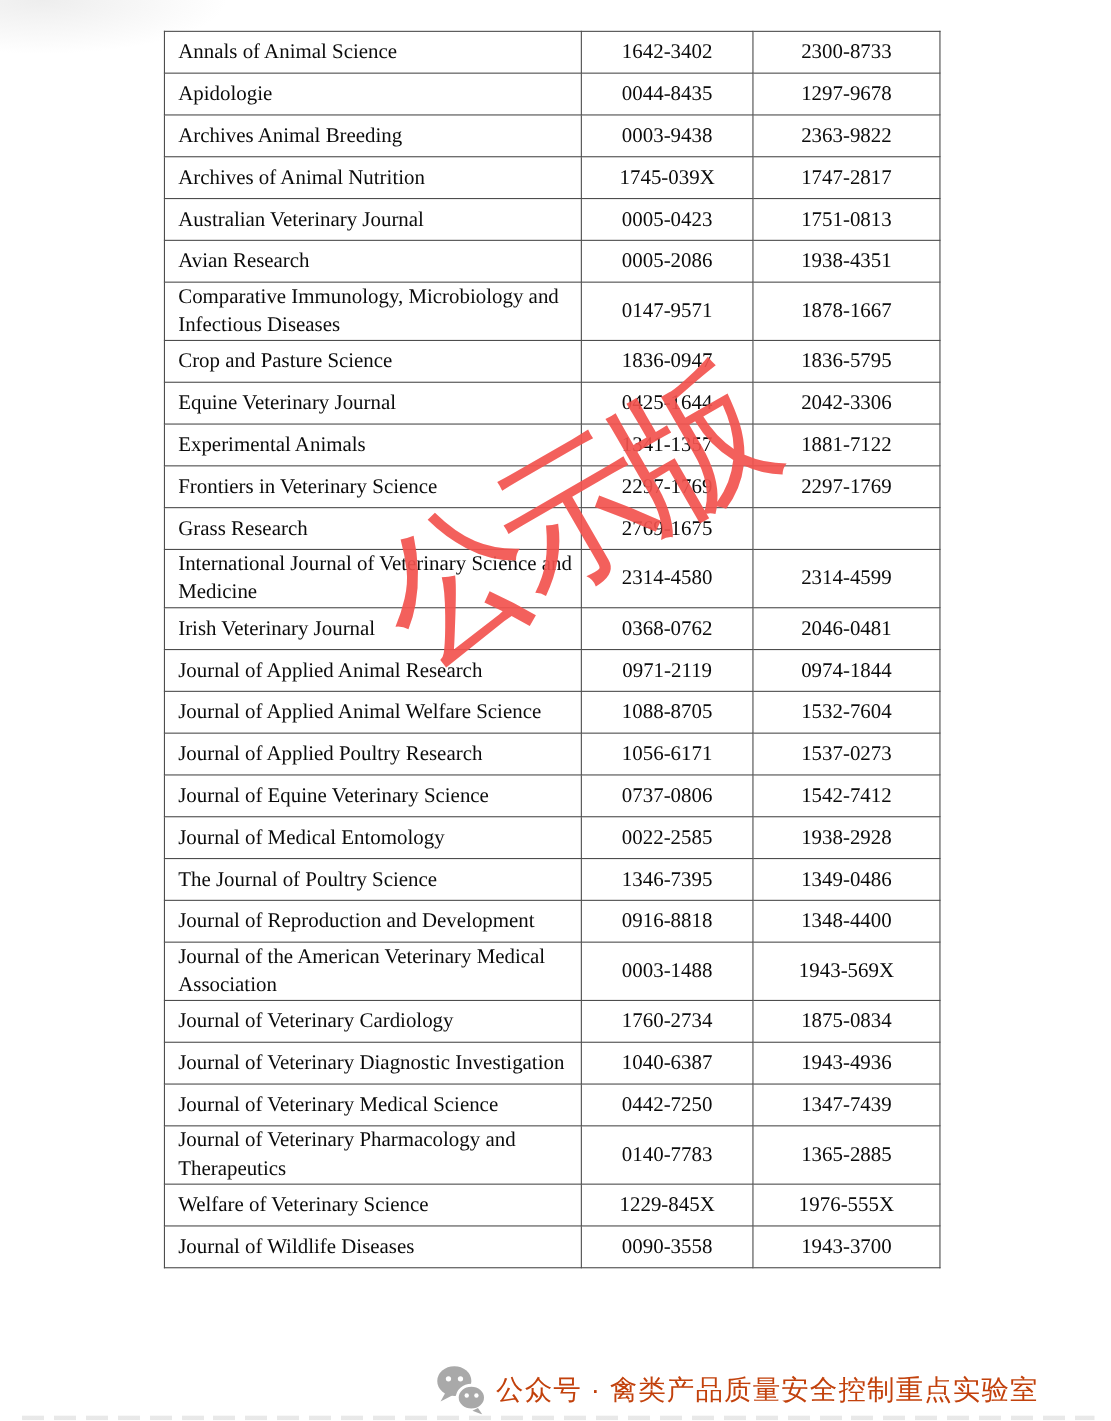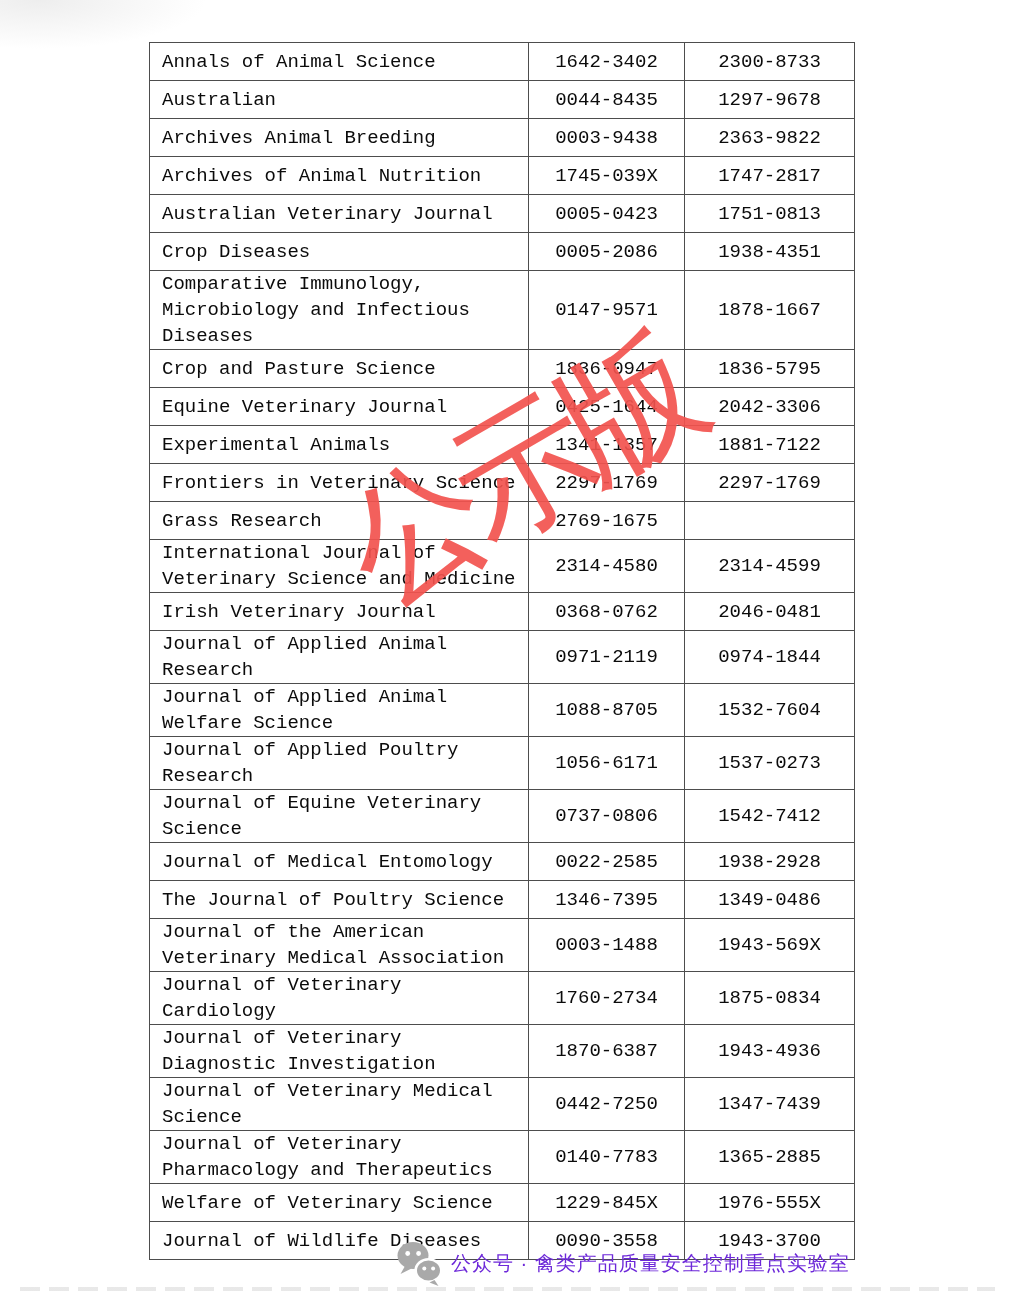--- a/index.html
+++ b/index.html
@@ -18,26 +18,25 @@
     position: absolute;
     left: 0; top: 0;
     width: 320px; height: 100px;
     background: radial-gradient(ellipse 240px 70px at 12% 0%,
                 rgba(175,175,175,0.22), rgba(255,255,255,0) 70%);
     pointer-events: none;
   }
   .journal-table {
     position: absolute;
     left: 149px;
-    top: 42px;
+    top: 28px;
     border-collapse: collapse;
     table-layout: fixed;
     width: 705px;
     z-index: 1;
-    font-family: Liberation Mono, monospace;
   }
   .journal-table td {
     border: 1.5px solid #4d4d4d;
     font-size: 19px;
     line-height: 26px;
     color: #0b0b0b;
     height: 37px;
     vertical-align: middle;
     overflow: hidden;
   }
@@ -72,22 +71,22 @@
     left: 396px;
     top: 1239px;
     height: 48px;
     display: flex;
     align-items: center;
     gap: 9px;
     z-index: 2;
   }
   .footer-text {
     font-family: "Liberation Sans", sans-serif;
-    font-size: 20px;
-    color: #6d28d9;
+    font-size: 25px;
+    color: #c2410c;
     letter-spacing: 1px;
     white-space: nowrap;
   }
   .wechat-icon-svg {
     display: block;
   }
   .bottom-ghost {
     position: absolute;
     left: 20px;
     top: 1287px;
@@ -109,41 +108,41 @@
     <col style="width:156px">
     <col style="width:170px">
   </colgroup>
   <tbody>
       <tr>
         <td class="cell-name">Annals of Animal Science</td>
         <td class="cell-issn">1642-3402</td>
         <td class="cell-issn">2300-8733</td>
       </tr>
       <tr>
-        <td class="cell-name">Australian</td>
+        <td class="cell-name">Apidologie</td>
         <td class="cell-issn">0044-8435</td>
         <td class="cell-issn">1297-9678</td>
       </tr>
       <tr>
         <td class="cell-name">Archives Animal Breeding</td>
         <td class="cell-issn">0003-9438</td>
         <td class="cell-issn">2363-9822</td>
       </tr>
       <tr>
         <td class="cell-name">Archives of Animal Nutrition</td>
         <td class="cell-issn">1745-039X</td>
         <td class="cell-issn">1747-2817</td>
       </tr>
       <tr>
         <td class="cell-name">Australian Veterinary Journal</td>
         <td class="cell-issn">0005-0423</td>
         <td class="cell-issn">1751-0813</td>
       </tr>
       <tr>
-        <td class="cell-name">Crop Diseases</td>
+        <td class="cell-name">Avian Research</td>
         <td class="cell-issn">0005-2086</td>
         <td class="cell-issn">1938-4351</td>
       </tr>
       <tr>
         <td class="cell-name">Comparative Immunology, Microbiology and Infectious Diseases</td>
         <td class="cell-issn">0147-9571</td>
         <td class="cell-issn">1878-1667</td>
       </tr>
       <tr>
         <td class="cell-name">Crop and Pasture Science</td>
@@ -204,32 +203,37 @@
         <td class="cell-name">Journal of Medical Entomology</td>
         <td class="cell-issn">0022-2585</td>
         <td class="cell-issn">1938-2928</td>
       </tr>
       <tr>
         <td class="cell-name">The Journal of Poultry Science</td>
         <td class="cell-issn">1346-7395</td>
         <td class="cell-issn">1349-0486</td>
       </tr>
       <tr>
+        <td class="cell-name">Journal of Reproduction and Development</td>
+        <td class="cell-issn">0916-8818</td>
+        <td class="cell-issn">1348-4400</td>
+      </tr>
+      <tr>
         <td class="cell-name">Journal of the American Veterinary Medical Association</td>
         <td class="cell-issn">0003-1488</td>
         <td class="cell-issn">1943-569X</td>
       </tr>
       <tr>
         <td class="cell-name">Journal of Veterinary Cardiology</td>
         <td class="cell-issn">1760-2734</td>
         <td class="cell-issn">1875-0834</td>
       </tr>
       <tr>
         <td class="cell-name">Journal of Veterinary Diagnostic Investigation</td>
-        <td class="cell-issn">1870-6387</td>
+        <td class="cell-issn">1040-6387</td>
         <td class="cell-issn">1943-4936</td>
       </tr>
       <tr>
         <td class="cell-name">Journal of Veterinary Medical Science</td>
         <td class="cell-issn">0442-7250</td>
         <td class="cell-issn">1347-7439</td>
       </tr>
       <tr>
         <td class="cell-name">Journal of Veterinary Pharmacology and Therapeutics</td>
         <td class="cell-issn">0140-7783</td>

